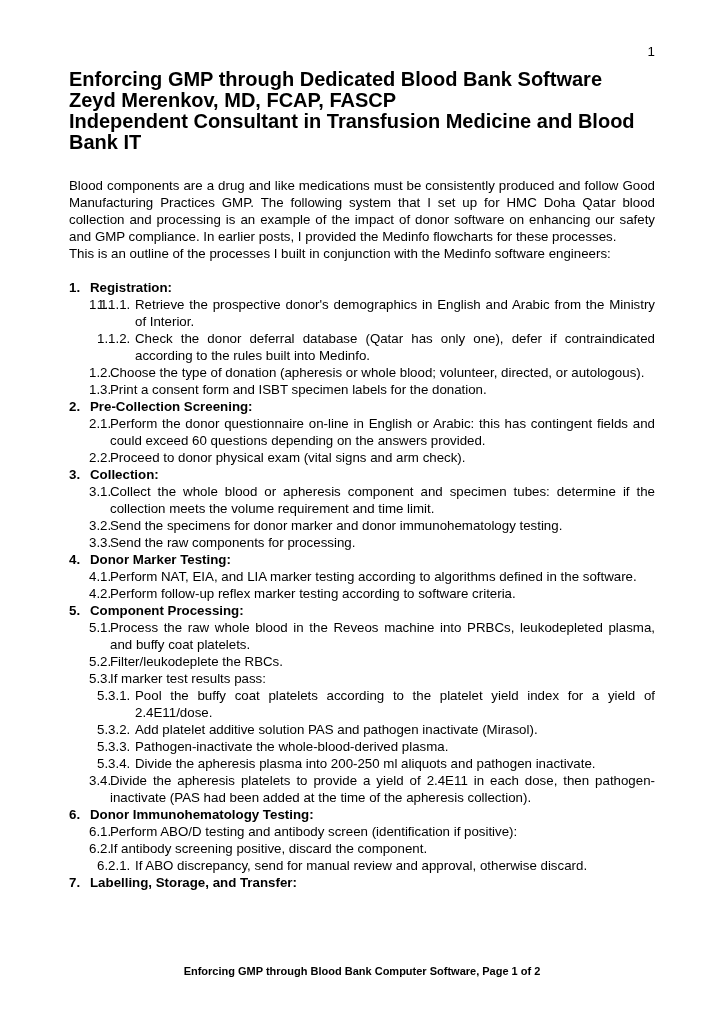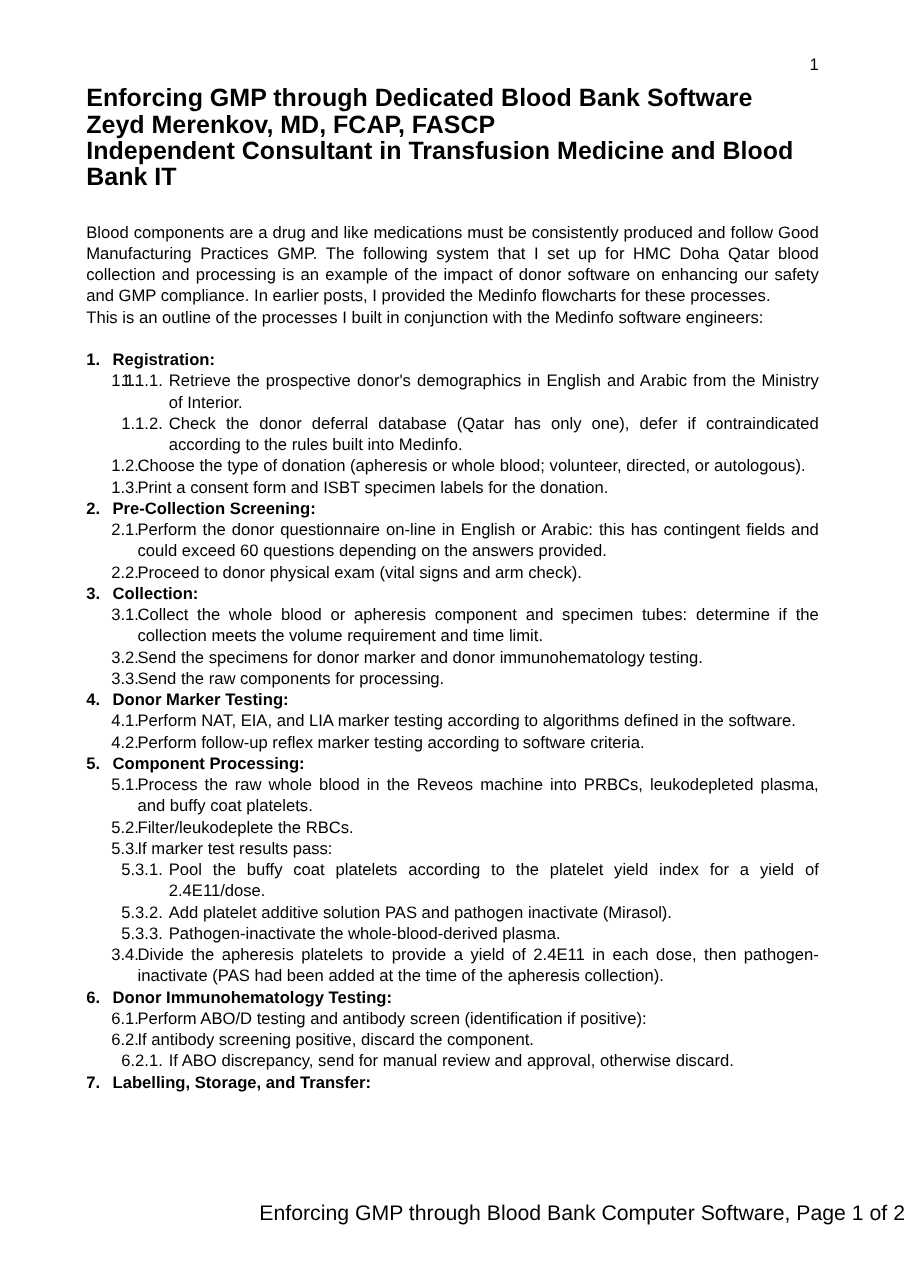--- a/index.html
+++ b/index.html
@@ -38,23 +38,24 @@
   .lvl2 { padding-left: 41px; }
   .lvl2 .num { left: 20px; }
   .lvl3 { padding-left: 66px; }
   .lvl3 .num { left: 28px; }
   .li.plain { font-weight: normal; }
   .doc-footer {
     position: absolute;
     top: 963px;
     left: 0;
     right: 0;
-    text-align: right;
-    font-size: 17px;
+    text-align: center;
+    font-size: 11px;
     line-height: 16px;
+    font-weight: bold;
   }
 </style>
 </head>
 <body>
 
 <div class="page">
 
   <div class="pagenum">1</div>
 
   <div class="doc-header">
@@ -153,20 +154,23 @@
   </div>
 
   <div class="li lvl3 plain">
     <span class="num">5.3.2.</span><span class="txt">Add platelet additive solution PAS and pathogen inactivate (Mirasol).</span>
   </div>
 
   <div class="li lvl3 plain">
     <span class="num">5.3.3.</span><span class="txt">Pathogen-inactivate the whole-blood-derived plasma.</span>
   </div>
 
+  <div class="li lvl3 plain">
+    <span class="num">5.3.4.</span><span class="txt">Divide the apheresis plasma into 200-250 ml aliquots and pathogen inactivate.</span>
+  </div>
 
   <div class="li lvl2 plain">
     <span class="num">3.4.</span><span class="txt">Divide the apheresis platelets to provide a yield of 2.4E11 in each dose, then pathogen-inactivate (PAS had been added at the time of the apheresis collection).</span>
   </div>
 
   <div class="li lvl1">
     <span class="num">6.</span><span class="txt">Donor Immunohematology Testing:</span>
   </div>
 
   <div class="li lvl2 plain">

